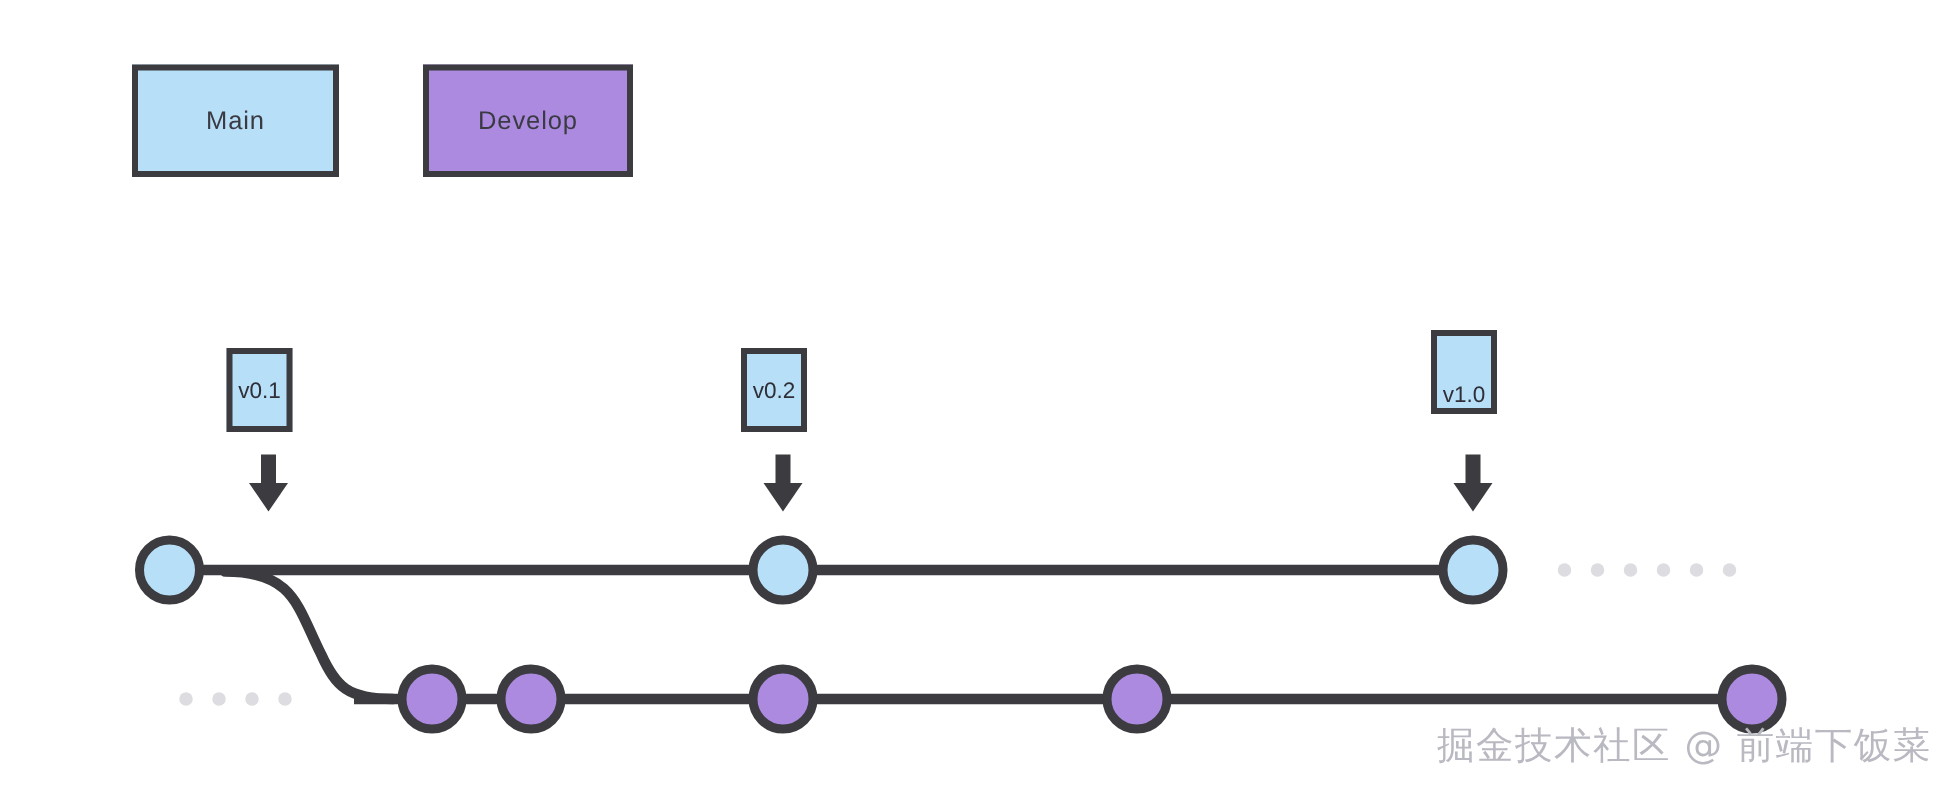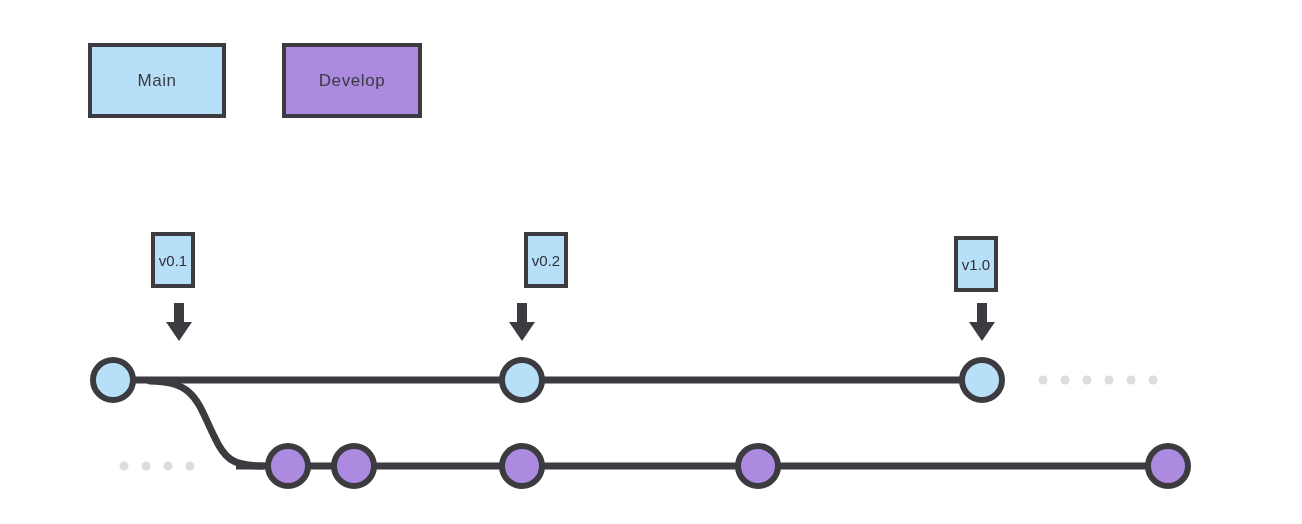--- a/index.html
+++ b/index.html
@@ -67,22 +67,22 @@
     background: #b8dff8;
     width: 44px;
     height: 56px;
     display: flex;
     align-items: center;
     justify-content: center;
     font-size: 15px;
     color: #2f2f38;
   }
   .tag-v01 { left: 151px; top: 232px; }
-  .tag-v02 { left: 524px; top: 232px; }
-  .tag-v10 { left: 954px; top: 236px; }
+  .tag-v02 { left: 494px; top: 232px; }
+  .tag-v10 { left: 954px; top: 220px; align-items: flex-end; }
 
   
   .watermark {
     position: absolute;
     left: 958px;
     top: 480px;
     font-size: 25px;
     color: #b9b9c2;
     letter-spacing: 1px;
     white-space: nowrap;
@@ -164,14 +164,15 @@
   <div class="tag-box tag-v01">
     <span>v0.1</span>
   </div>
   <div class="tag-box tag-v02">
     <span>v0.2</span>
   </div>
   <div class="tag-box tag-v10">
     <span>v1.0</span>
   </div>
 
+  <div class="watermark">掘金技术社区 @ 前端下饭菜</div>
 
 </div>
 
 </body></html>

